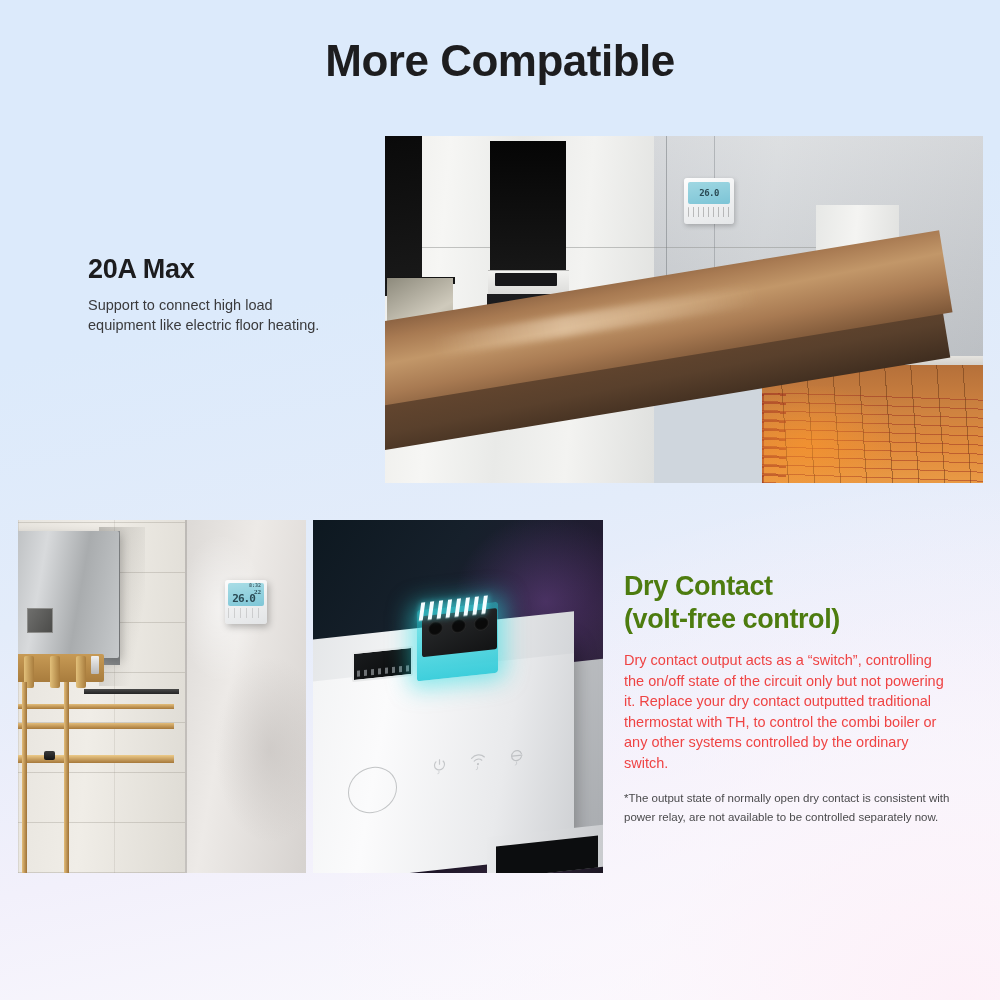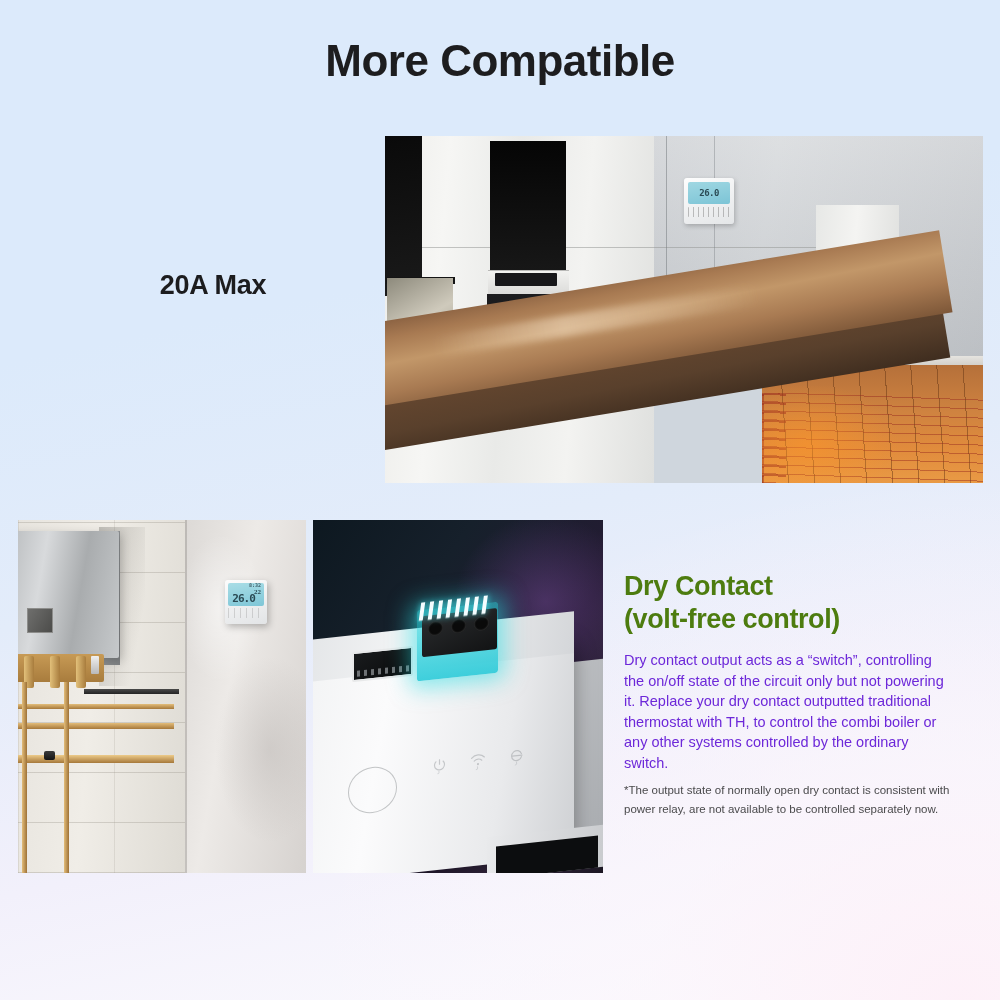--- a/index.html
+++ b/index.html
@@ -16,36 +16,36 @@
 
   
   .title {
     position:absolute; left:0; top:36px; width:1000px;
     text-align:center;
     font-size:44px; font-weight:bold; letter-spacing:-0.5px;
     color:#1d1d1f;
   }
 
   
-  .block-20a { position:absolute; left:88px; top:270px; width:250px;text-align:center; }
+  .block-20a { position:absolute; left:88px; top:254px; width:250px; }
   .block-20a .h { font-size:27px; font-weight:bold; color:#1c1c1e; letter-spacing:-0.3px; }
   .block-20a .p {
     margin-top:10px; font-size:14.5px; line-height:20px; color:#3a3a3c;
   }
 
   
   .block-dry { position:absolute; left:624px; top:570px; width:330px; }
   .block-dry .h {
     font-size:27px; font-weight:bold; color:#4d7c0f; line-height:33px; letter-spacing:-0.4px;
   }
   .block-dry .p {
-    margin-top:14px; font-size:14.5px; line-height:20.5px; color:#6d28d9;
+    margin-top:14px; font-size:14.5px; line-height:20.5px; color:#ef4444;
   }
   .block-dry .note {
-    margin-top:8px; font-size:11.5px; line-height:19px; color:#4a4a4c;
+    margin-top:16px; font-size:11.5px; line-height:19px; color:#4a4a4c;
   }
 
   
   .photo { position:absolute; overflow:hidden; background:#cfd6dd; }
 
   
   #photo-kitchen { left:385px; top:136px; width:598px; height:347px; }
   .k-wallR { 
     position:absolute; left:44.5%; top:0; width:55.5%; height:66%;
     background:linear-gradient(100deg,#c9ccd0 0%,#d2d5d8 35%,#c4c7cb 100%);
@@ -331,20 +331,21 @@
     <div class="k-thermo">
       <div class="scr">
         <span>26.0</span>
       </div>
       <div class="btns"></div>
     </div>
   </div>
 
   <div class="block-20a">
     <div class="h">20A Max</div>
+    <div class="p">Support to connect high load equipment like electric floor heating.</div>
   </div>
 
   <div class="photo" id="photo-boiler">
     <div class="b-wallL"></div>
     <div class="b-bricks"></div>
     <div class="b-wallR"></div>
     <div class="b-wallR-tex"></div>
     <div class="b-seamR"></div>
     <div class="b-shadow"></div>
     <div class="b-unit-side"></div>

